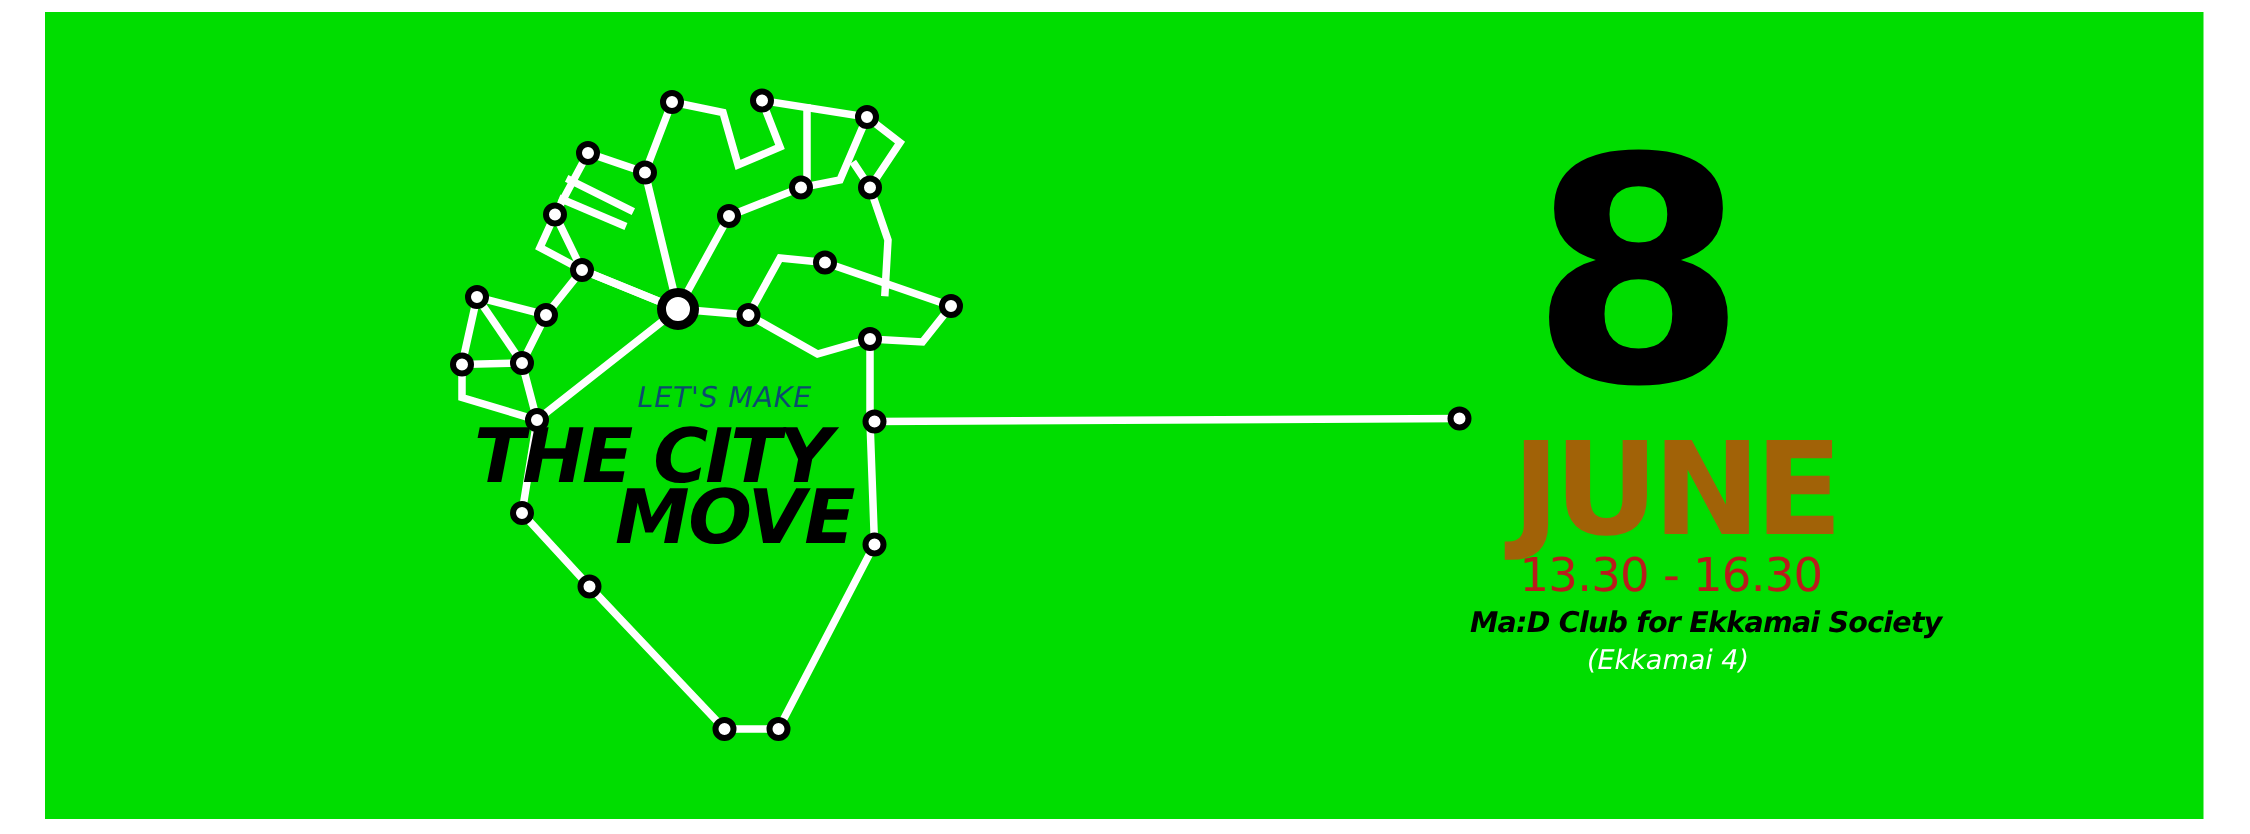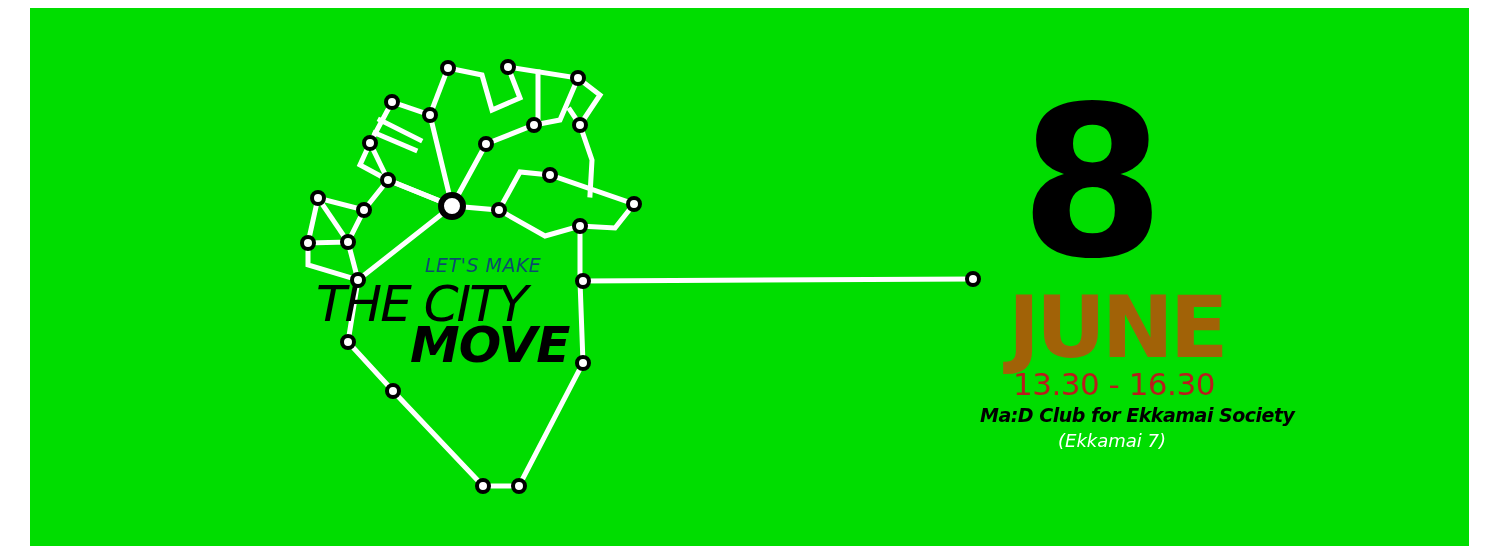--- a/index.html
+++ b/index.html
@@ -1,21 +1,21 @@
 <!DOCTYPE html>
 <html><head>
 <meta charset="utf-8">
 <style>
   html,body{margin:0;padding:0;background:#ffffff;}
   body{width:1500px;height:556px;position:relative;overflow:hidden;}
   .panel{position:absolute;left:30px;top:8px;width:1439px;height:538px;}
   svg.map{position:absolute;left:0;top:0;}
   .txt{position:absolute;font-family:"DejaVu Sans","Liberation Sans",sans-serif;white-space:nowrap;}
   .lets{left:425px;top:254px;font-size:19px;font-style:italic;color:#0c4a6e;letter-spacing:0.5px;}
-  .city{left:316px;top:279px;font-size:50px;font-weight:normal;font-style:italic;color:#000;letter-spacing:-2px;line-height:50px;}
+  .city{left:316px;top:279px;font-size:50px;font-weight:bold;font-style:italic;color:#000;letter-spacing:-2px;line-height:50px;}
   .move{left:410px;top:320px;font-size:50px;font-weight:bold;font-style:italic;color:#000;letter-spacing:-1px;line-height:50px;}
   .day{left:1020px;top:78px;font-size:208px;font-weight:bold;color:#000;letter-spacing:-22px;line-height:210px;}
   .month{left:1008px;top:284px;font-size:86px;font-weight:bold;color:#a16207;letter-spacing:-4px;line-height:86px;}
   .time{left:1013px;top:366px;font-size:31px;color:#b91c1c;letter-spacing:-0.5px;}
   .venue{left:980px;top:404px;font-size:19px;font-weight:bold;font-style:italic;color:#000;letter-spacing:-0.5px;}
   .loc{left:1058px;top:430px;font-size:18px;font-style:italic;color:#ffffff;}
 </style>
 </head>
 <body>
 
@@ -80,13 +80,13 @@
 </svg>
 
 <div class="txt lets">LET'S MAKE</div>
 <div class="txt city">THE CITY</div>
 <div class="txt move">MOVE</div>
 
 <div class="txt day">8</div>
 <div class="txt month">JUNE</div>
 <div class="txt time">13.30 - 16.30</div>
 <div class="txt venue">Ma:D Club for Ekkamai Society</div>
-<div class="txt loc">(Ekkamai 7)</div>
+<div class="txt loc">(Ekkamai 4)</div>
 
 </body></html>

